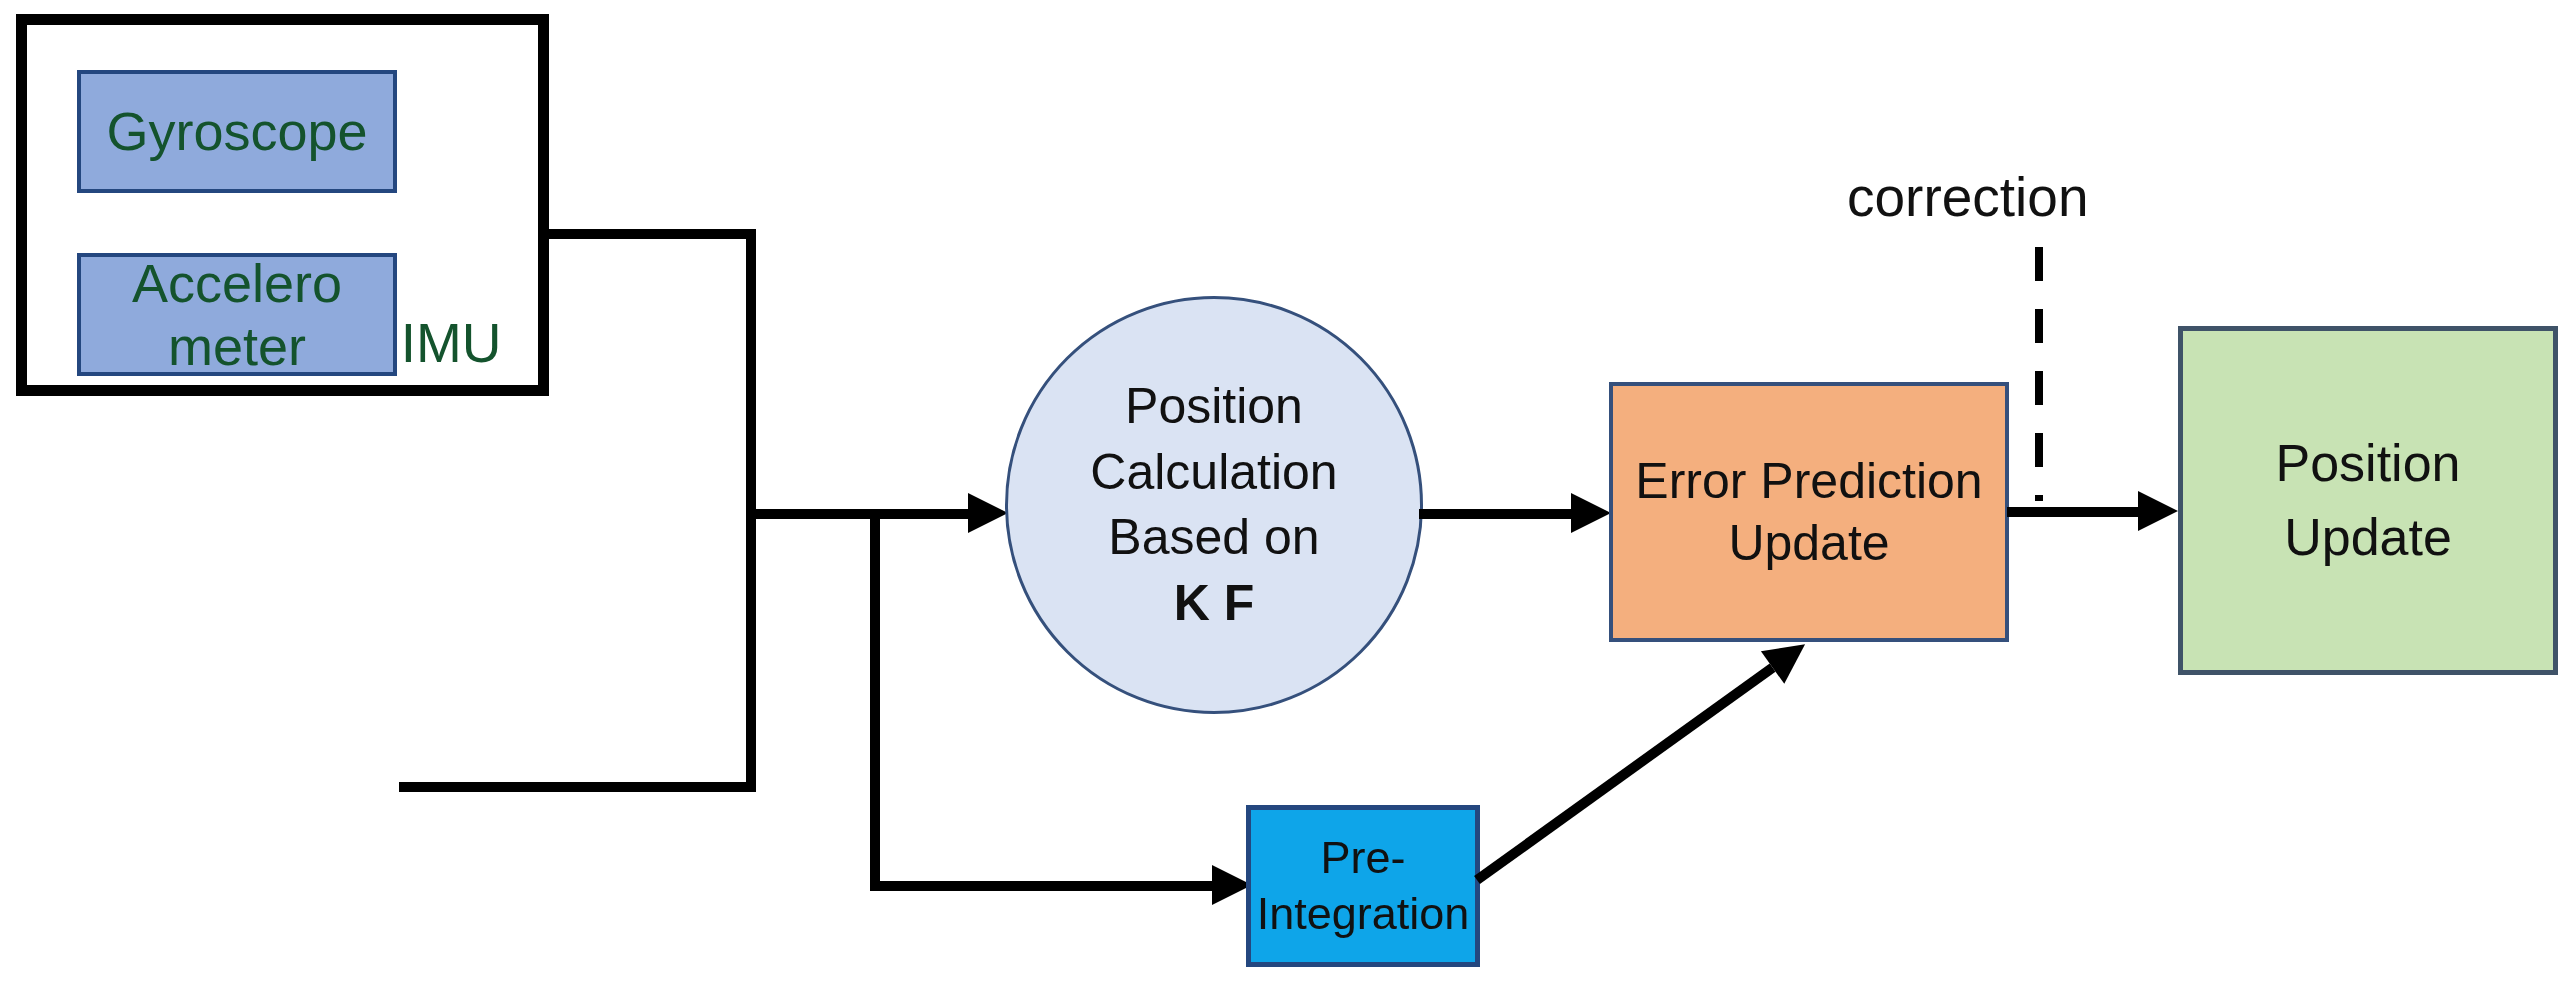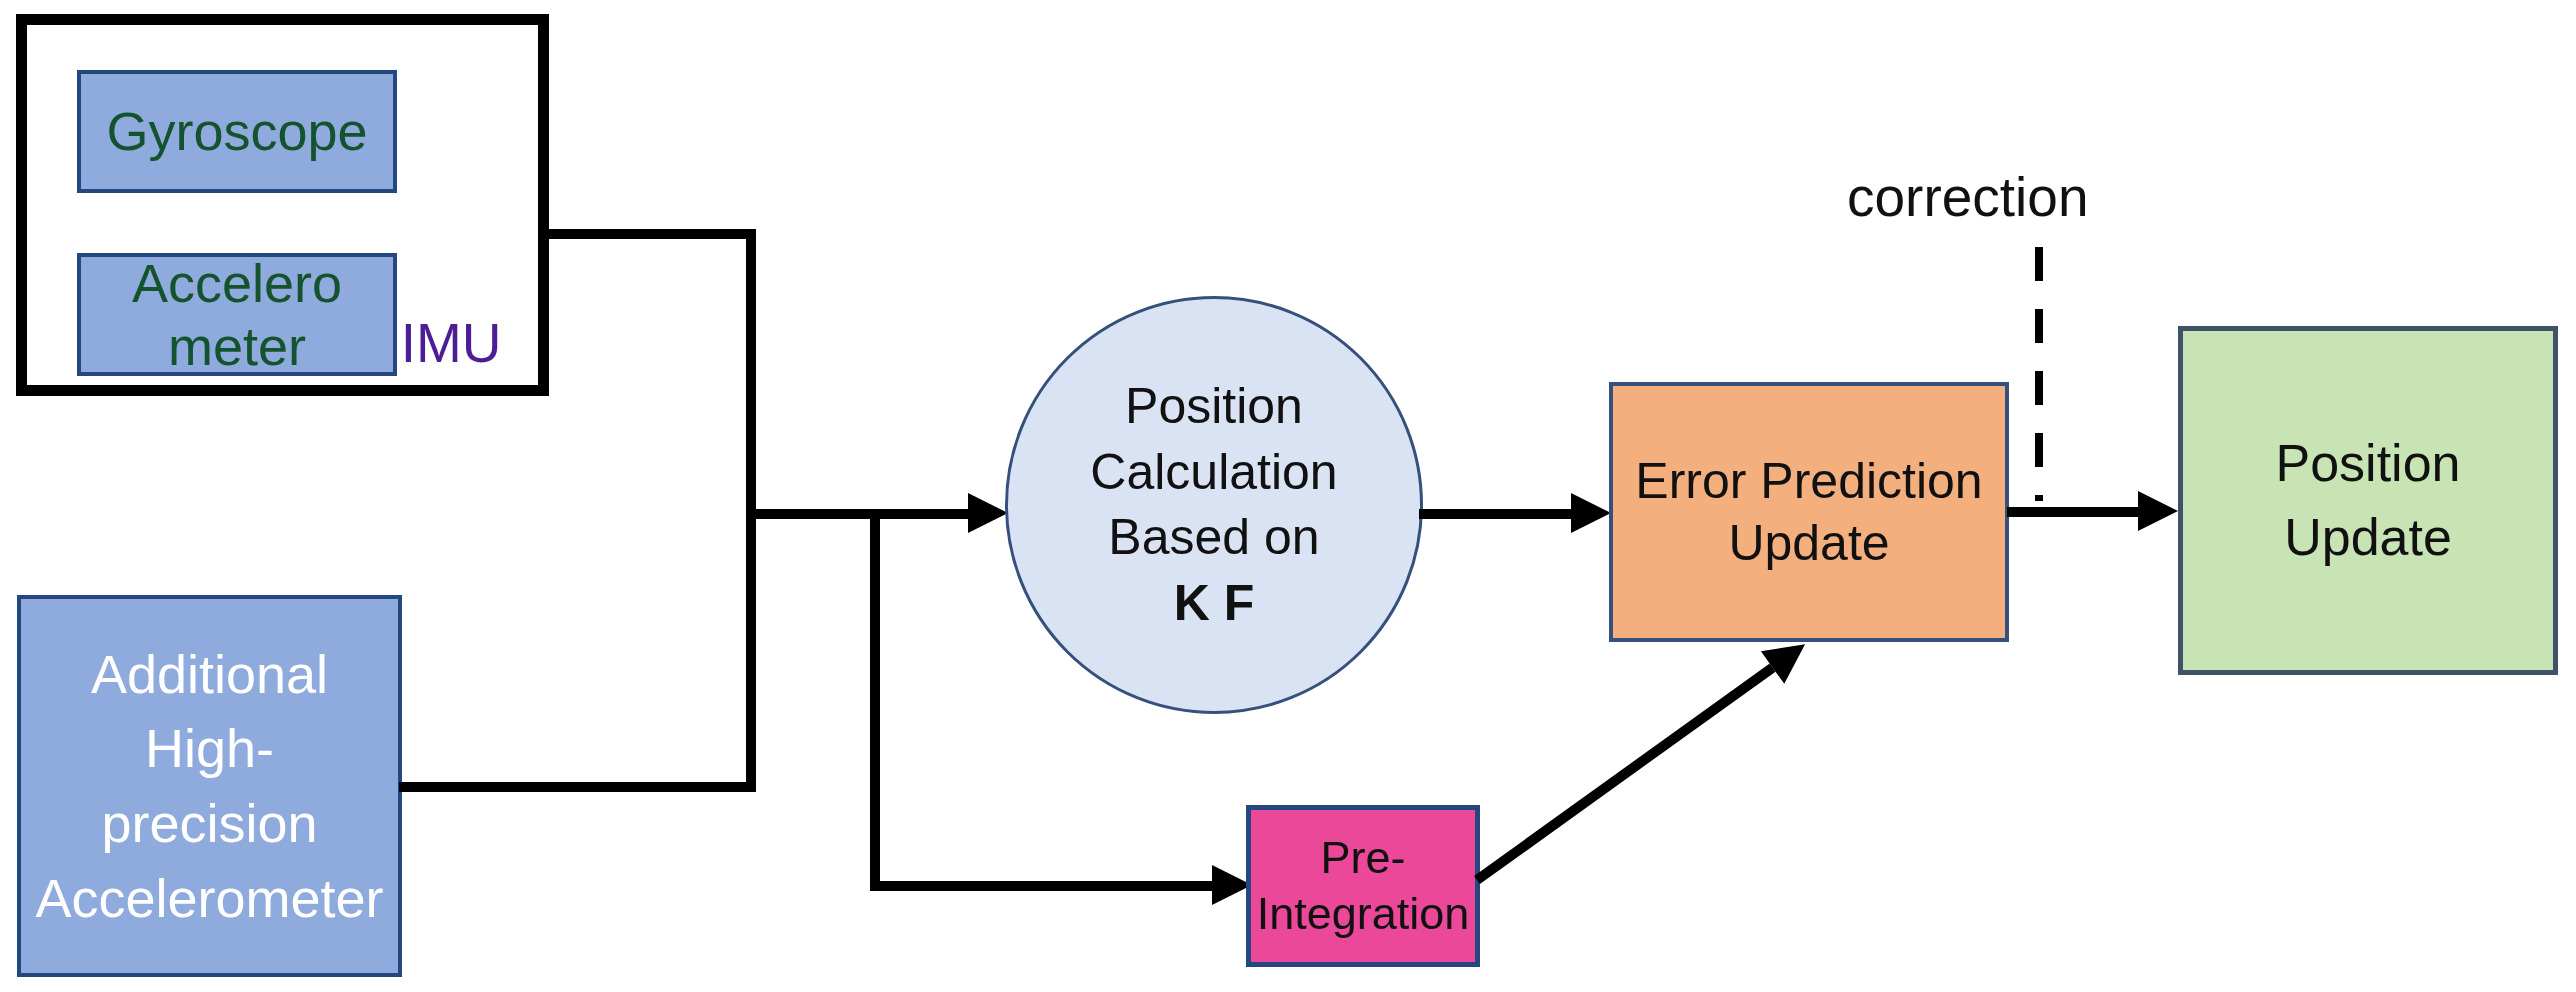--- a/index.html
+++ b/index.html
@@ -29,21 +29,21 @@
   .imu-box {
     left: 15.5px; top: 13.7px; width: 533px; height: 382px;
     border: 11.2px solid #000000;
     background: #ffffff;
   }
   .imu-label {
     position: absolute;
     right: 36px; bottom: 13.7px;
     font-size: 55px;
     line-height: 1.0;
-    color: #4c1d95;
+    color: #14532d;
   }
   .sensor-box {
     background: #8faadc;
     border: 4.3px solid #24477f;
     color: #14532d;
     font-size: 54px;
     line-height: 1.15;
   }
   .gyro-box  { left: 77px; top: 70px;  width: 320px; height: 123px; }
   .accel-box { left: 77px; top: 253px; width: 320px; height: 123px; }
@@ -61,21 +61,21 @@
     border-radius: 50%;
     background: #dae3f3;
     border: 3.4px solid #35507c;
     font-size: 50px;
     line-height: 1.31;
     flex-direction: column;
   }
   .kf-bold { font-weight: bold; white-space: pre-line; }
   .preint-box {
     left: 1246px; top: 805px; width: 234px; height: 162px;
-    background: #ec4899;
+    background: #0ea5e9;
     border: 5.2px solid #24477f;
     font-size: 45px;
     line-height: 1.25;
     text-align: center;
   }
   .error-box {
     left: 1609px; top: 382px; width: 400px; height: 260px;
     background: #f4af7e;
     border: 4.3px solid #35507c;
     font-size: 50px;
@@ -148,25 +148,20 @@
     <span class="imu-label">IMU</span>
   </div>
   <div class="node sensor-box gyro-box">
     <span>Gyroscope</span>
   </div>
   <div class="node sensor-box accel-box">
     <span>Accelero
 meter</span>
   </div>
 
-  <div class="node additional-box">
-    <span>Additional High-
-precision
-Accelerometer</span>
-  </div>
 
   <div class="hline conn-imu"></div>
   <div class="vline trunk"></div>
   <div class="hline conn-additional"></div>
 
   <div class="hline branch-kf"></div>
   <div class="arr-r branch-kf-head"></div>
 
   <div class="vline drop-line"></div>
   <div class="hline bottom-line"></div>

